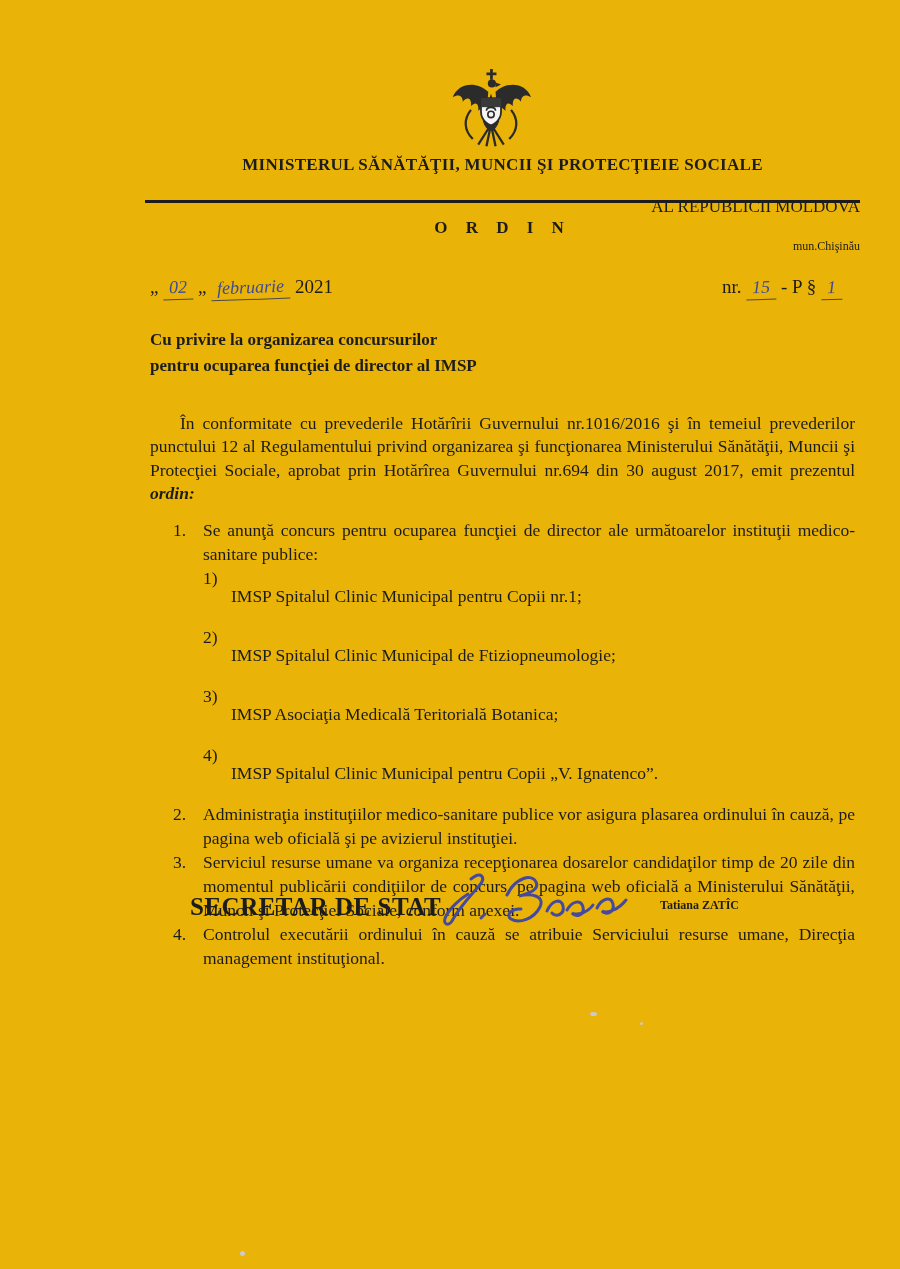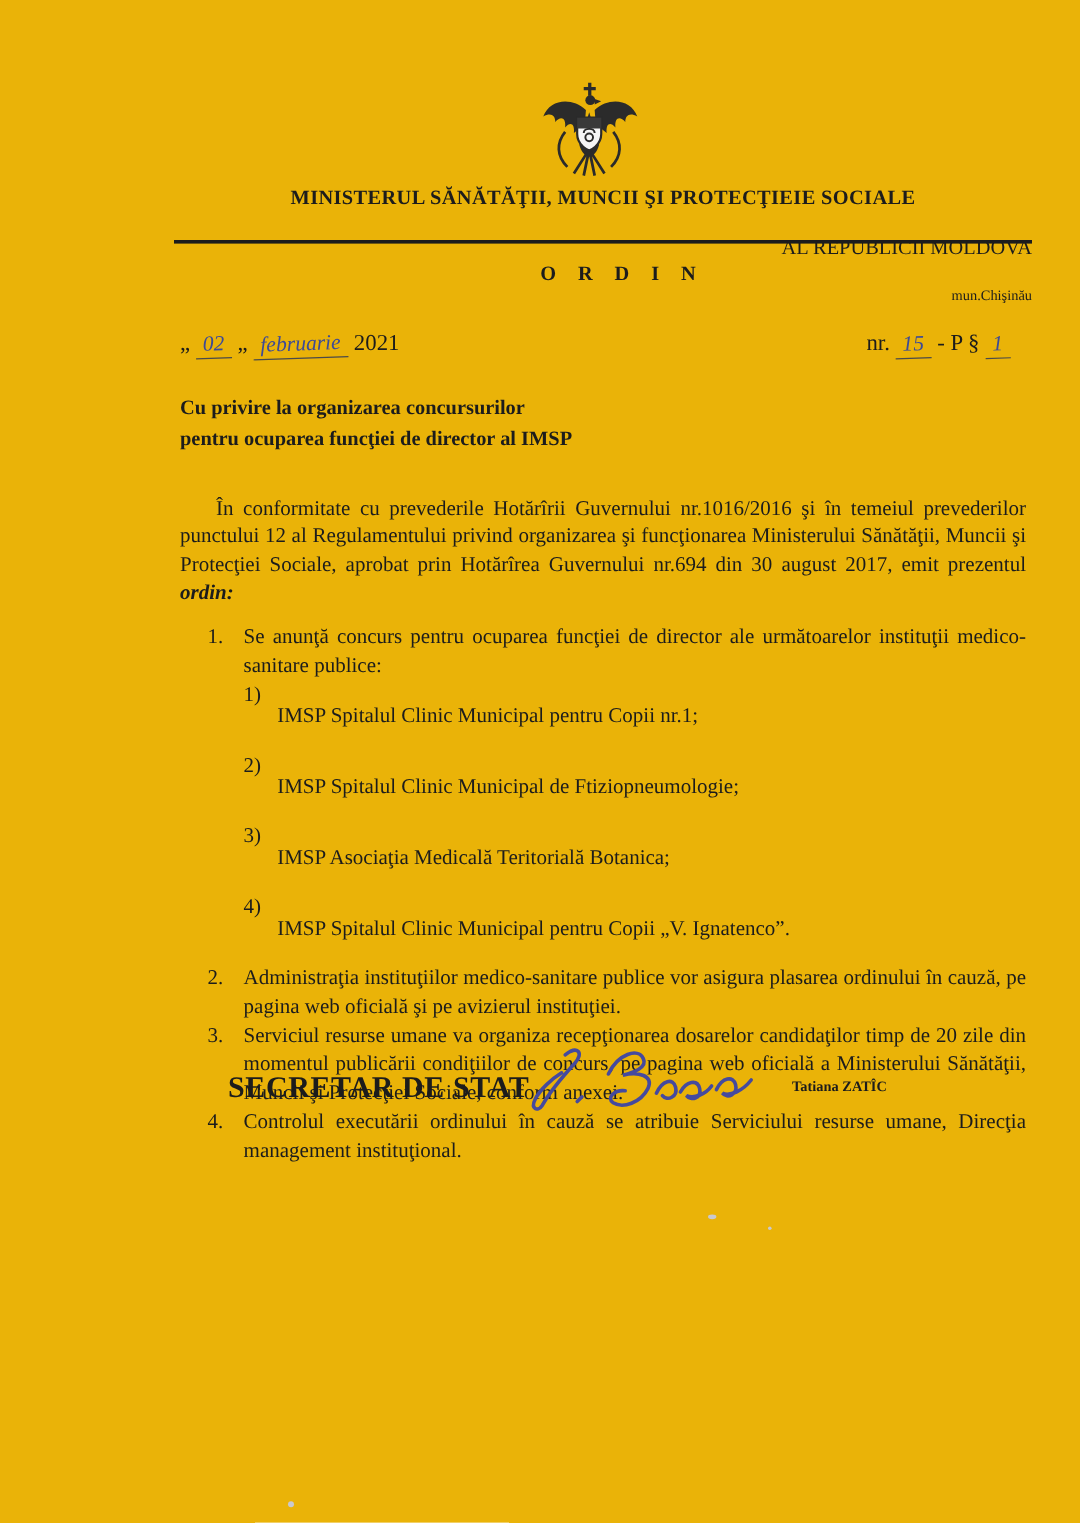--- a/index.html
+++ b/index.html
@@ -12,21 +12,21 @@
 
   
   .arms { position:absolute; left:298px; top:68px; width:96px; height:82px; }
 
   
   .ministry1 { position:absolute; top:155px; left:0; width:100%; text-align:center;
                font-weight:bold; font-size:17px; letter-spacing:.3px; }
   .ministry2 { position:absolute; top:178px; left:0; width:100%; text-align:right;
                font-weight:normal; font-size:17px;margin-top:19px; }
   .rule { position:absolute; top:200px; left:0; width:100%; height:3px; background:#1c1c1c; }
-  .ordin { position:absolute; top:218px; left:16px; width:100%; text-align:center;
+  .ordin { position:absolute; top:218px; left:0; width:100%; text-align:center;
            font-weight:bold; font-size:17px; letter-spacing:7px; }
   .city  { position:absolute; top:239px; left:0; width:100%; text-align:right; font-size:12px; }
 
   
   .date-row { position:absolute; top:276px; left:5px; right:18px; display:flex;
               justify-content:space-between; font-size:19px; }
   .hand { font-style:italic; color:#3d4a97; font-size:18px;
           display:inline-block; transform:rotate(-2deg); }
   .u { border-bottom:1.5px solid #4a4a4a; padding:0 6px 1px 6px; }
   .quote { font-size:19px; }

